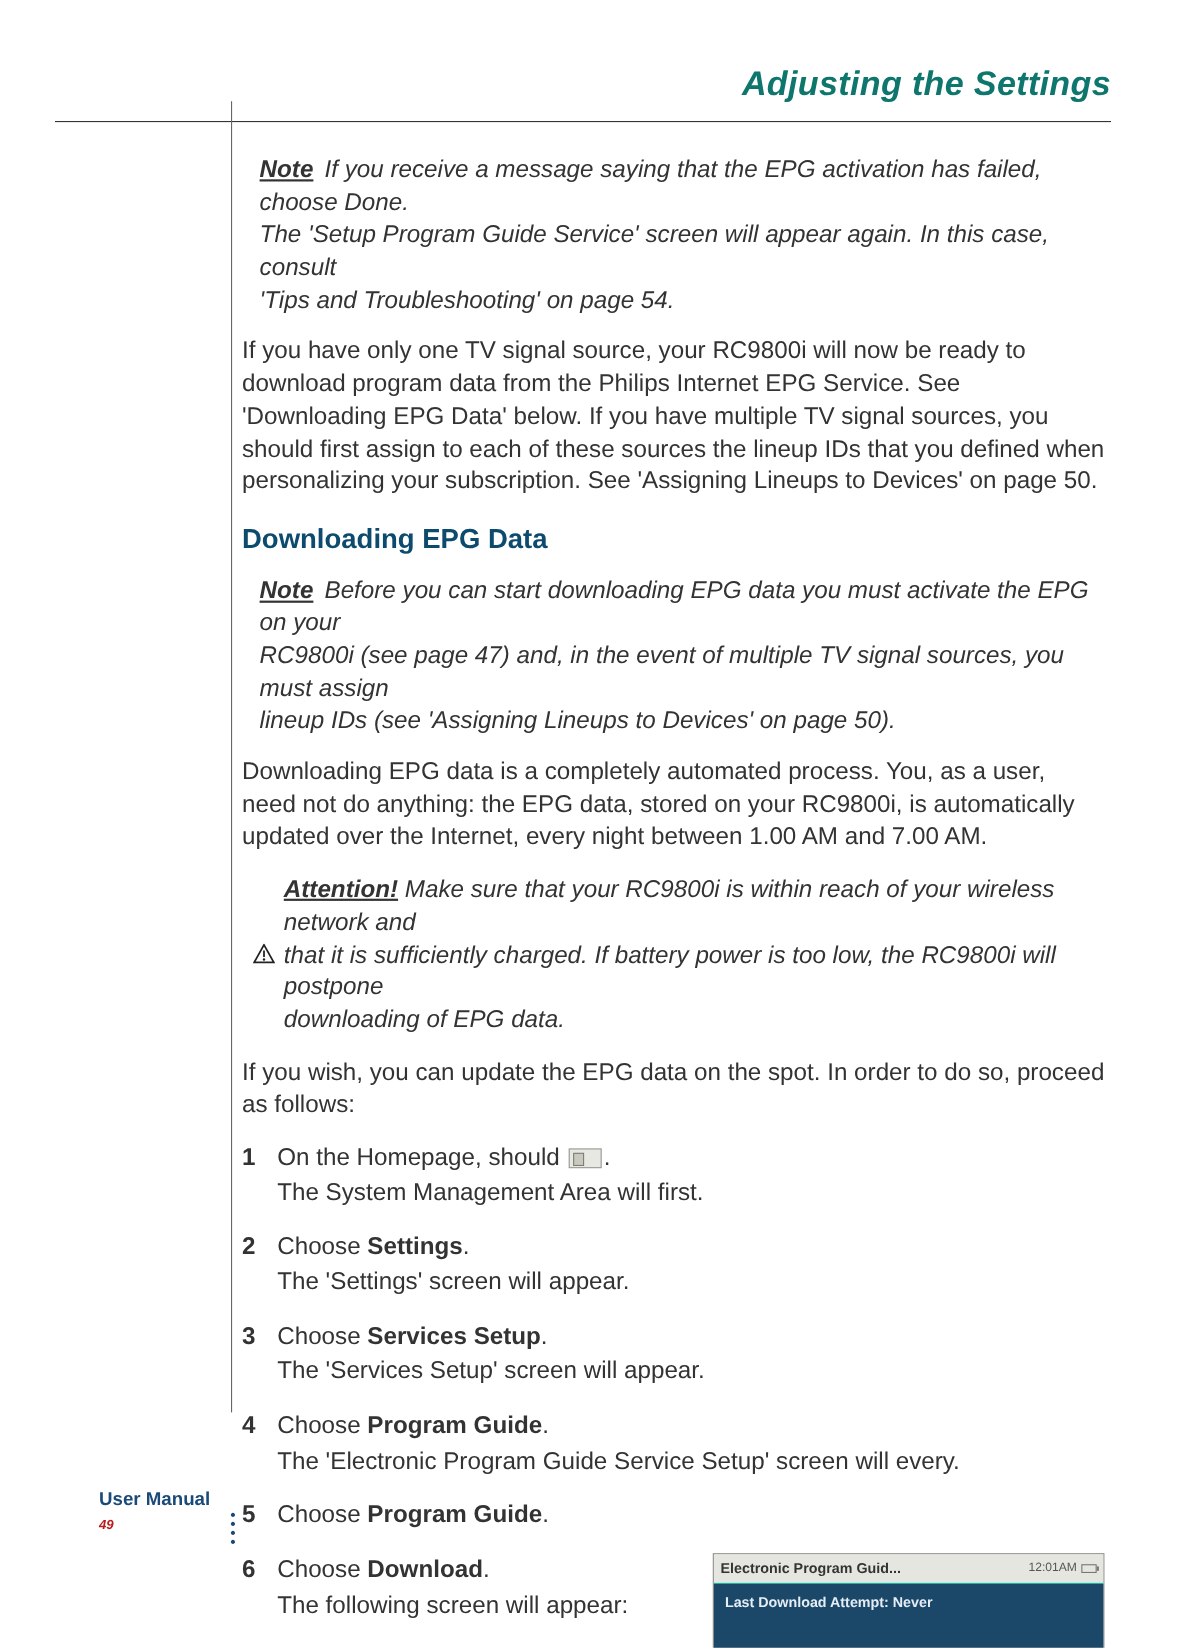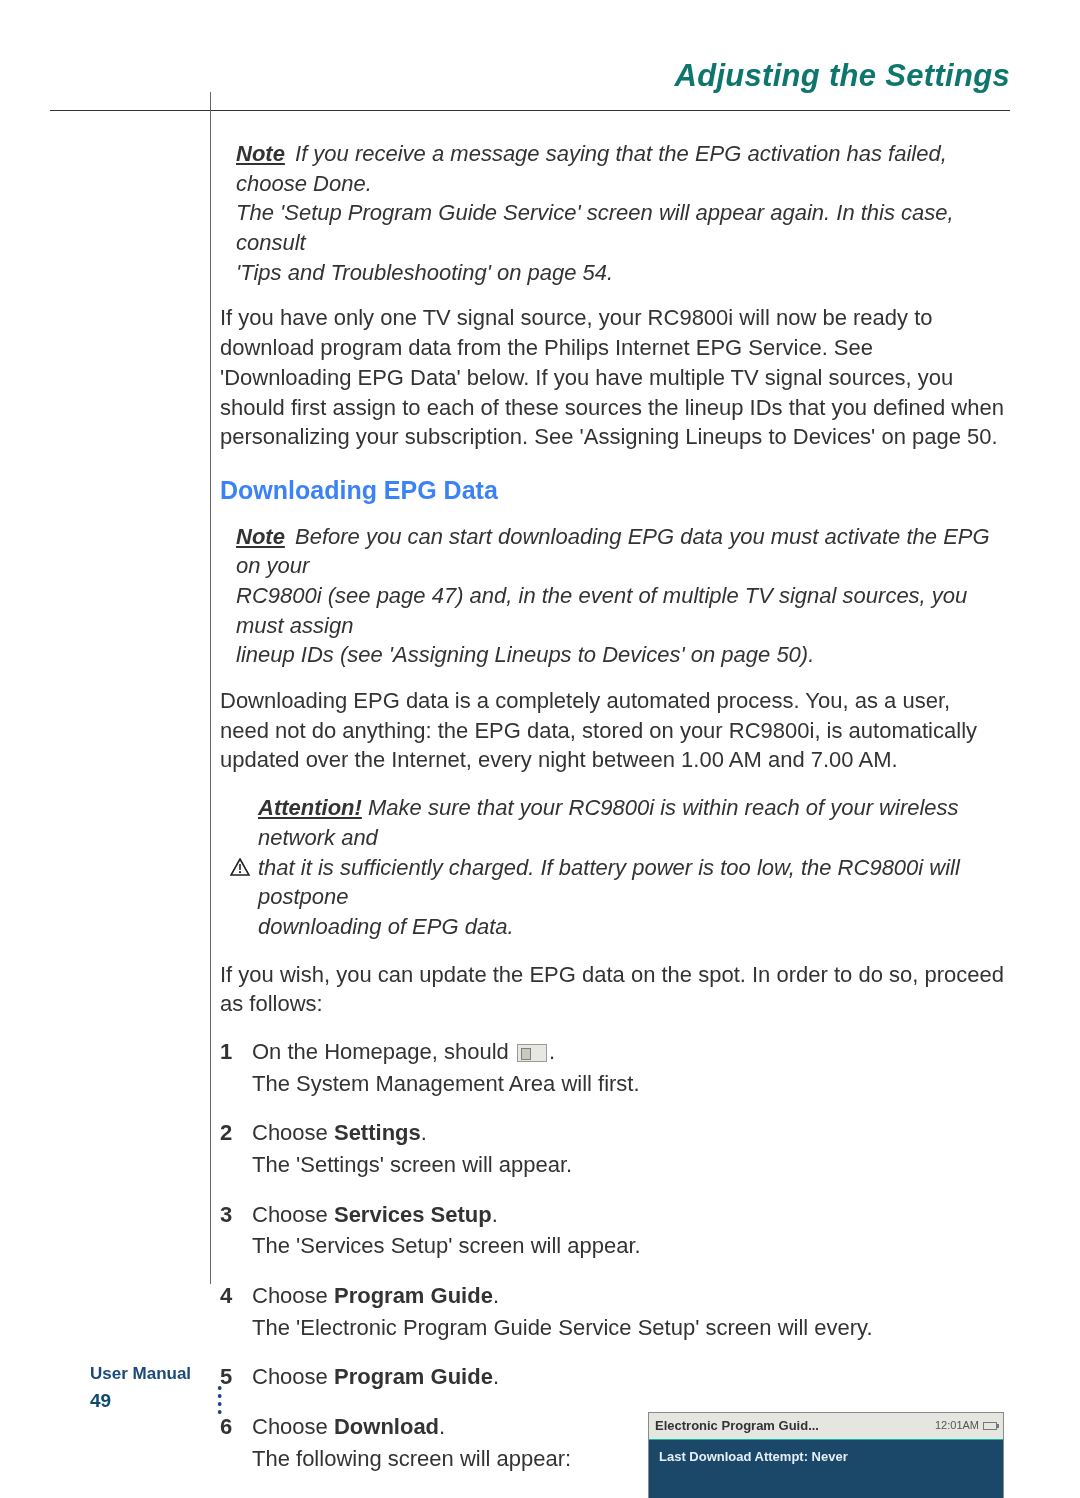--- a/index.html
+++ b/index.html
@@ -55,21 +55,21 @@
     font-weight: bold;
     text-decoration: underline;
     margin-right: 4px;
   }
   .para {
     margin: 14px 0 18px 0;
   }
   .h2 {
     font-size: 25px;
     font-weight: 700;
-    color: #3b82f6;
+    color: #0c4a6e;
     margin: 22px 0 14px 0;
   }
   .attn-block {
     display: flex;
     align-items: center;
     margin: 14px 0 18px 10px;
   }
   .attn-icon {
     flex: 0 0 auto;
     margin-right: 8px;
@@ -137,28 +137,28 @@
     color: #e5eef6;
     height: 148px;
     padding: 8px 10px 6px 10px;
     font-size: 13px;
     position:relative;
   }
   .ss-line { margin-bottom: 6px; font-weight:600;}
   .footer {
     position: absolute;
     left: 90px;
-    bottom: 82px;
+    bottom: 93px;
     width: 120px;
     text-align: left;
     font-size: 17px;
     color: #1b4a7a;
   }
   .footer-label { font-weight:700; }
-  .footer-pg { margin-top: 6px; font-weight:700; color:#0c4a6e; font-size:19px;}
+  .footer-pg { margin-top: 6px; font-weight:700; color:#b91c1c; font-size:12px;font-style:italic;}
   .dots { margin-left: 96px; line-height: 8px; color:#1b4a7a; letter-spacing:-2px;}
   .dots span{ display:block; font-size:14px; }
   .settings-icon-inline {
     display:inline-block;
     width:30px; height:18px;
     background:#e8e8e2;
     border:1px solid #999;
     vertical-align: middle;
     position:relative;
     margin: 0 2px;

